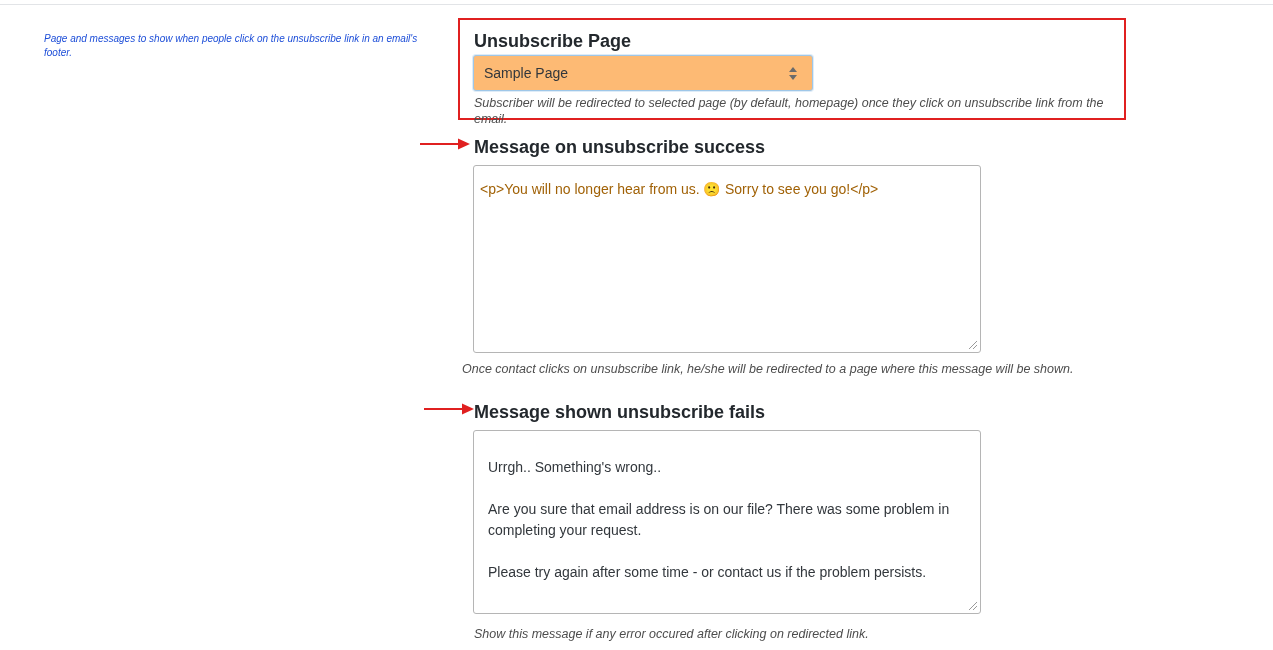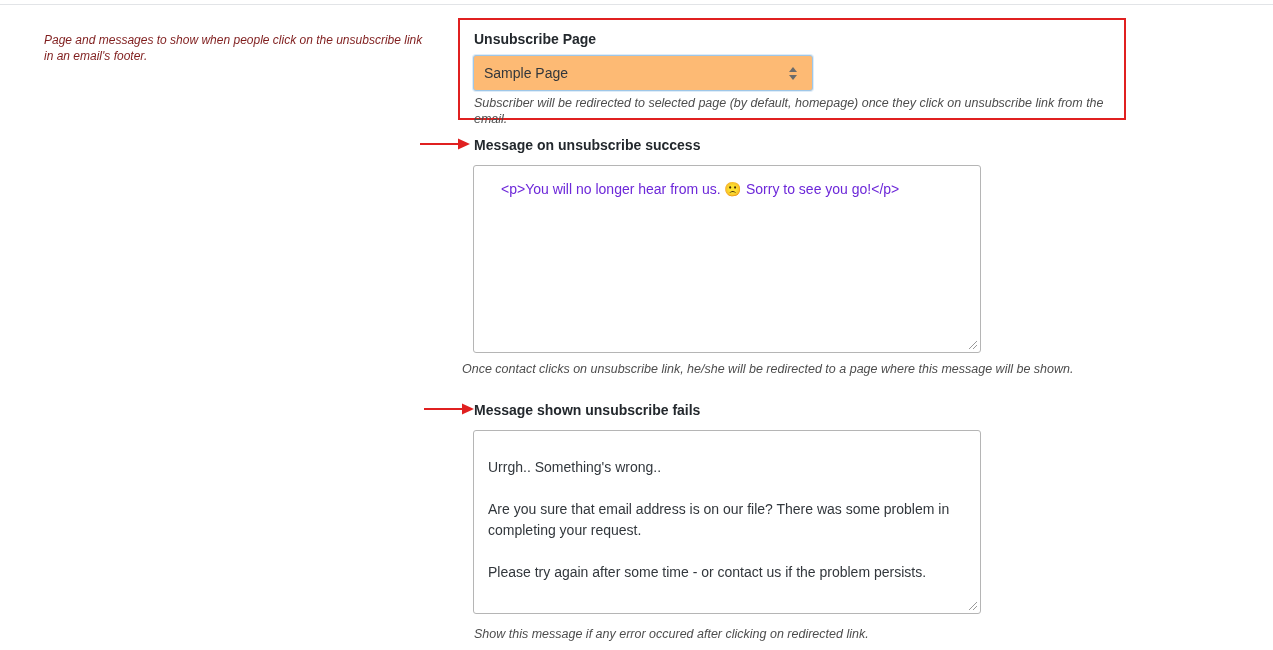--- a/index.html
+++ b/index.html
@@ -35,40 +35,40 @@
   }
   .left-title {
     font-size: 14px;
     font-weight: bold;
     color: #23282d;
     margin: 0 0 7px 0;
     line-height: 1.3;
   }
   .left-desc {
     font-style: italic;
-    font-size: 12px;
-    color: #7f1d1d;
+    font-size: 10px;
+    color: #1d4ed8;
     line-height: 1.35;
     margin: 0;
     width: 382px;
   }
 
   
   .highlight-box {
     position: absolute;
     left: 458px;
     top: 18px;
     width: 668px;
     height: 102px;
     border: 2px solid #e02020;
     box-sizing: border-box;
   }
 
   .field-label {
-    font-size: 14px;
+    font-size: 18px;
     font-weight: bold;
     color: #23282d;
     line-height: 1.2;
   }
 
   .label-unsub-page {
     position: absolute;
     left: 474px;
     top: 31px;
   }
@@ -160,25 +160,25 @@
   .textarea-success {
     position: absolute;
     left: 473px;
     top: 165px;
     width: 508px;
     height: 188px;
     box-sizing: border-box;
     border: 1px solid #b5b5b5;
     border-radius: 3px;
     background: #fff;
-    padding: 13px 27px;
+    padding: 13px 6px;
     font-family: "Liberation Sans", sans-serif;
     font-size: 14px;
     line-height: 1.5;
-    color: #6d28d9;
+    color: #a16207;
     resize: none;
     outline: none;
     white-space: pre-wrap;
     overflow: hidden;
   }
   .textarea-fail {
     position: absolute;
     left: 473px;
     top: 430px;
     width: 508px;

